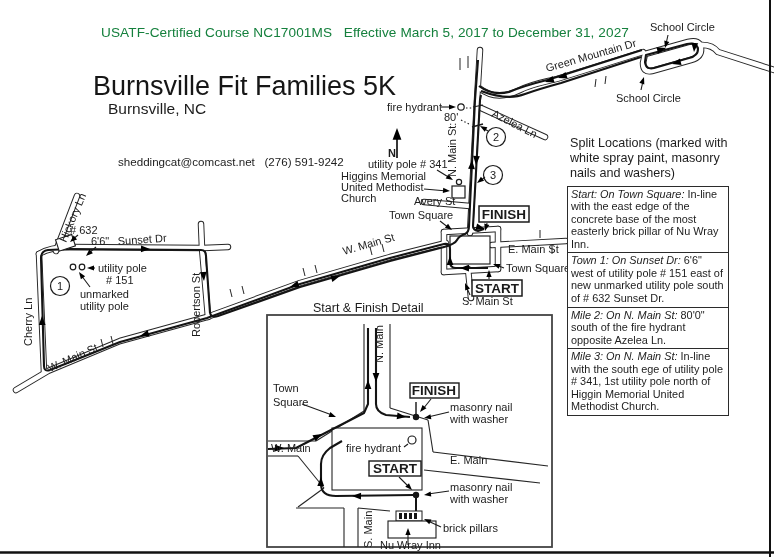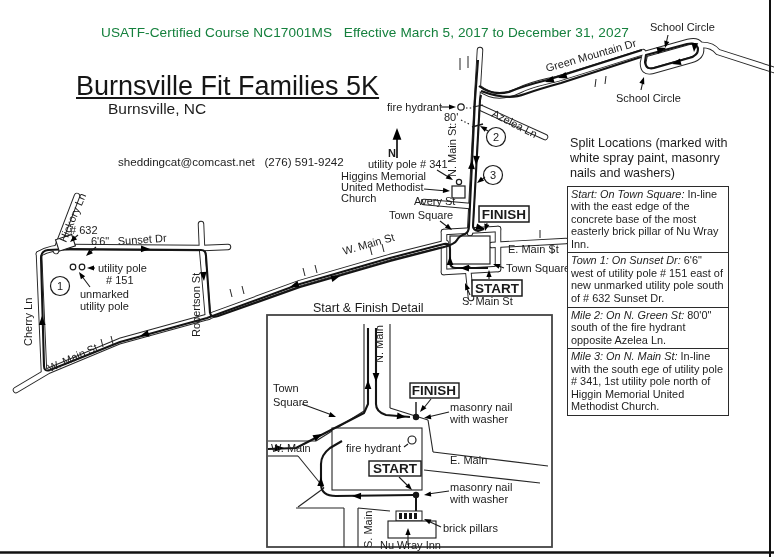--- a/index.html
+++ b/index.html
@@ -1,20 +1,20 @@
 <!DOCTYPE html>
 <html><head>
 <meta charset="utf-8">
 <style>
   html,body{margin:0;padding:0;background:#fff;}
   body{width:774px;height:557px;position:relative;overflow:hidden;
        font-family:"Liberation Sans", sans-serif;color:#1d1d1d;}
   .abs{position:absolute;}
   #hdr{left:101px;top:25px;width:600px;font-size:13.6px;letter-spacing:.1px;color:#15803d;white-space:pre;}
-  #title{left:76px;top:71px;font-size:27px;color:#161616;text-decoration:underline;}
+  #title{left:93px;top:71px;font-size:27px;color:#161616;}
   #subtitle{left:108px;top:100px;font-size:15.5px;}
   #cred{left:118px;top:126px;font-size:11.6px;line-height:14.5px;white-space:pre;}
   #splits{left:567px;top:124px;width:180px;}
   #splits .shead{font-size:12.6px;line-height:15.2px;width:172px;margin:12px 0 5px 3px;}
   .sbox{width:154px;border:1px solid #2b2b2b;padding:1px 3px 2px 3px;
         font-size:10.9px;line-height:12.55px;margin-top:-1px;background:#fff;}
   .sbox .lead{font-style:italic;margin-top:29px;}
   svg text{font-family:"Liberation Sans", sans-serif;fill:#1b1b1b;font-size:11px;}
   svg .big{font-size:13.5px;font-weight:bold;}
   svg .mid{font-size:12.5px;}
@@ -309,15 +309,15 @@
   </g>
 
   <line x1="770" y1="0" x2="770" y2="557" stroke="#111" stroke-width="2"></line>
   <line x1="0" y1="552.5" x2="774" y2="552.5" stroke="#111" stroke-width="2.5"></line>
 </svg>
 
 <div class="abs" id="splits">
   <div class="shead">Split Locations (marked with white spray paint, masonry nails and washers)</div>
   <div class="sbox"><span class="lead">Start: On Town Square:</span><span> In-line with the east edge of the concrete base of the most easterly brick pillar of Nu Wray Inn.</span></div>
   <div class="sbox"><span class="lead">Town 1: On Sunset Dr:</span><span> 6'6" west of utility pole # 151 east of new unmarked utility pole south of # 632 Sunset Dr.</span></div>
-  <div class="sbox"><span class="lead">Mile 2: On N. Green St:</span><span> 80'0" south of the fire hydrant opposite Azelea Ln.</span></div>
+  <div class="sbox"><span class="lead">Mile 2: On N. Main St:</span><span> 80'0" south of the fire hydrant opposite Azelea Ln.</span></div>
   <div class="sbox"><span class="lead">Mile 3: On N. Main St:</span><span> In-line with the south ege of utility pole # 341, 1st utility pole north of Higgin Memorial United Methodist Church.</span></div>
 </div>
 
 </body></html>

